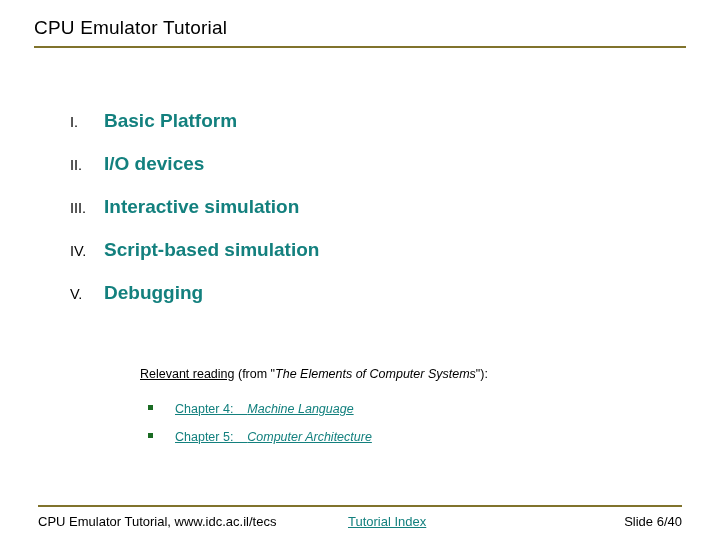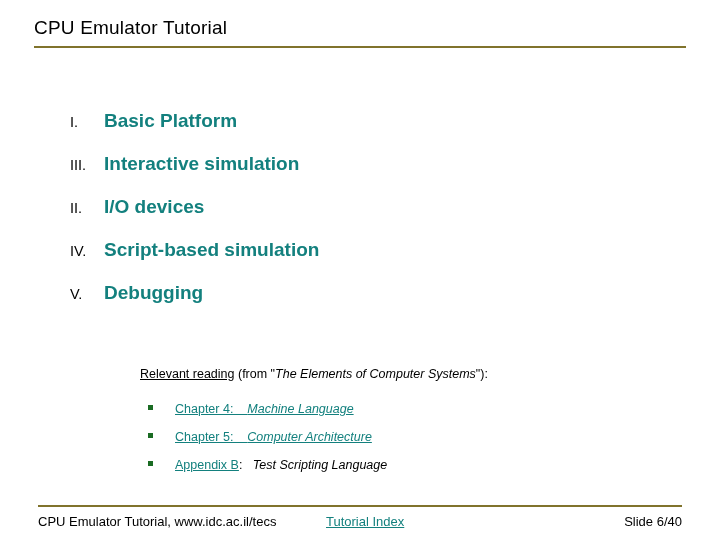--- a/index.html
+++ b/index.html
@@ -146,21 +146,21 @@
     color: #000000;
   }
   .footer-left {
     position: absolute;
     left: 0;
     top: 0;
     white-space: nowrap;
   }
   .footer-center {
     position: absolute;
-    left: 288px;
+    left: 310px;
     top: 0;
     color: #13807e;
     text-decoration: underline;
     white-space: nowrap;
     cursor: pointer;
   }
   .footer-right {
     position: absolute;
     right: 0;
     top: 0;
@@ -174,27 +174,27 @@
 <div class="title-rule"></div>
 
 <div class="outline">
 
   <div class="outline-item">
     <span class="outline-num">I.</span>
     <span class="outline-link">Basic Platform</span>
   </div>
 
   <div class="outline-item">
+    <span class="outline-num">II.</span>
+    <span class="outline-link">I/O devices</span>
+  </div>
+
+  <div class="outline-item">
     <span class="outline-num wide">III.</span>
     <span class="outline-link">Interactive simulation</span>
-  </div>
-
-  <div class="outline-item">
-    <span class="outline-num">II.</span>
-    <span class="outline-link">I/O devices</span>
   </div>
 
   <div class="outline-item">
     <span class="outline-num wide">IV.</span>
     <span class="outline-link">Script-based simulation</span>
   </div>
 
   <div class="outline-item">
     <span class="outline-num">V.</span>
     <span class="outline-link">Debugging</span>
@@ -213,26 +213,20 @@
     <div class="reading-row">
       <span class="sq-bullet"></span>
       <span class="ref-link"><span>Chapter 4:&nbsp;&nbsp;&nbsp;&nbsp;</span><span class="ital">Machine Language</span></span>
     </div>
 
     <div class="reading-row">
       <span class="sq-bullet"></span>
       <span class="ref-link"><span>Chapter 5:&nbsp;&nbsp;&nbsp;&nbsp;</span><span class="ital">Computer Architecture</span></span>
     </div>
 
-    <div class="reading-row">
-      <span class="sq-bullet"></span>
-      <span class="ref-link">Appendix B</span>
-        <span class="ref-colon">:   </span>
-        <span class="ref-plain">Test Scripting Language</span>
-    </div>
 
   </div>
 </div>
 
 <div class="footer-rule"></div>
 <div class="footer">
   <span class="footer-left">CPU Emulator Tutorial, www.idc.ac.il/tecs</span>
   <span class="footer-center">Tutorial Index</span>
   <span class="footer-right">Slide 6/40</span>
 </div>

